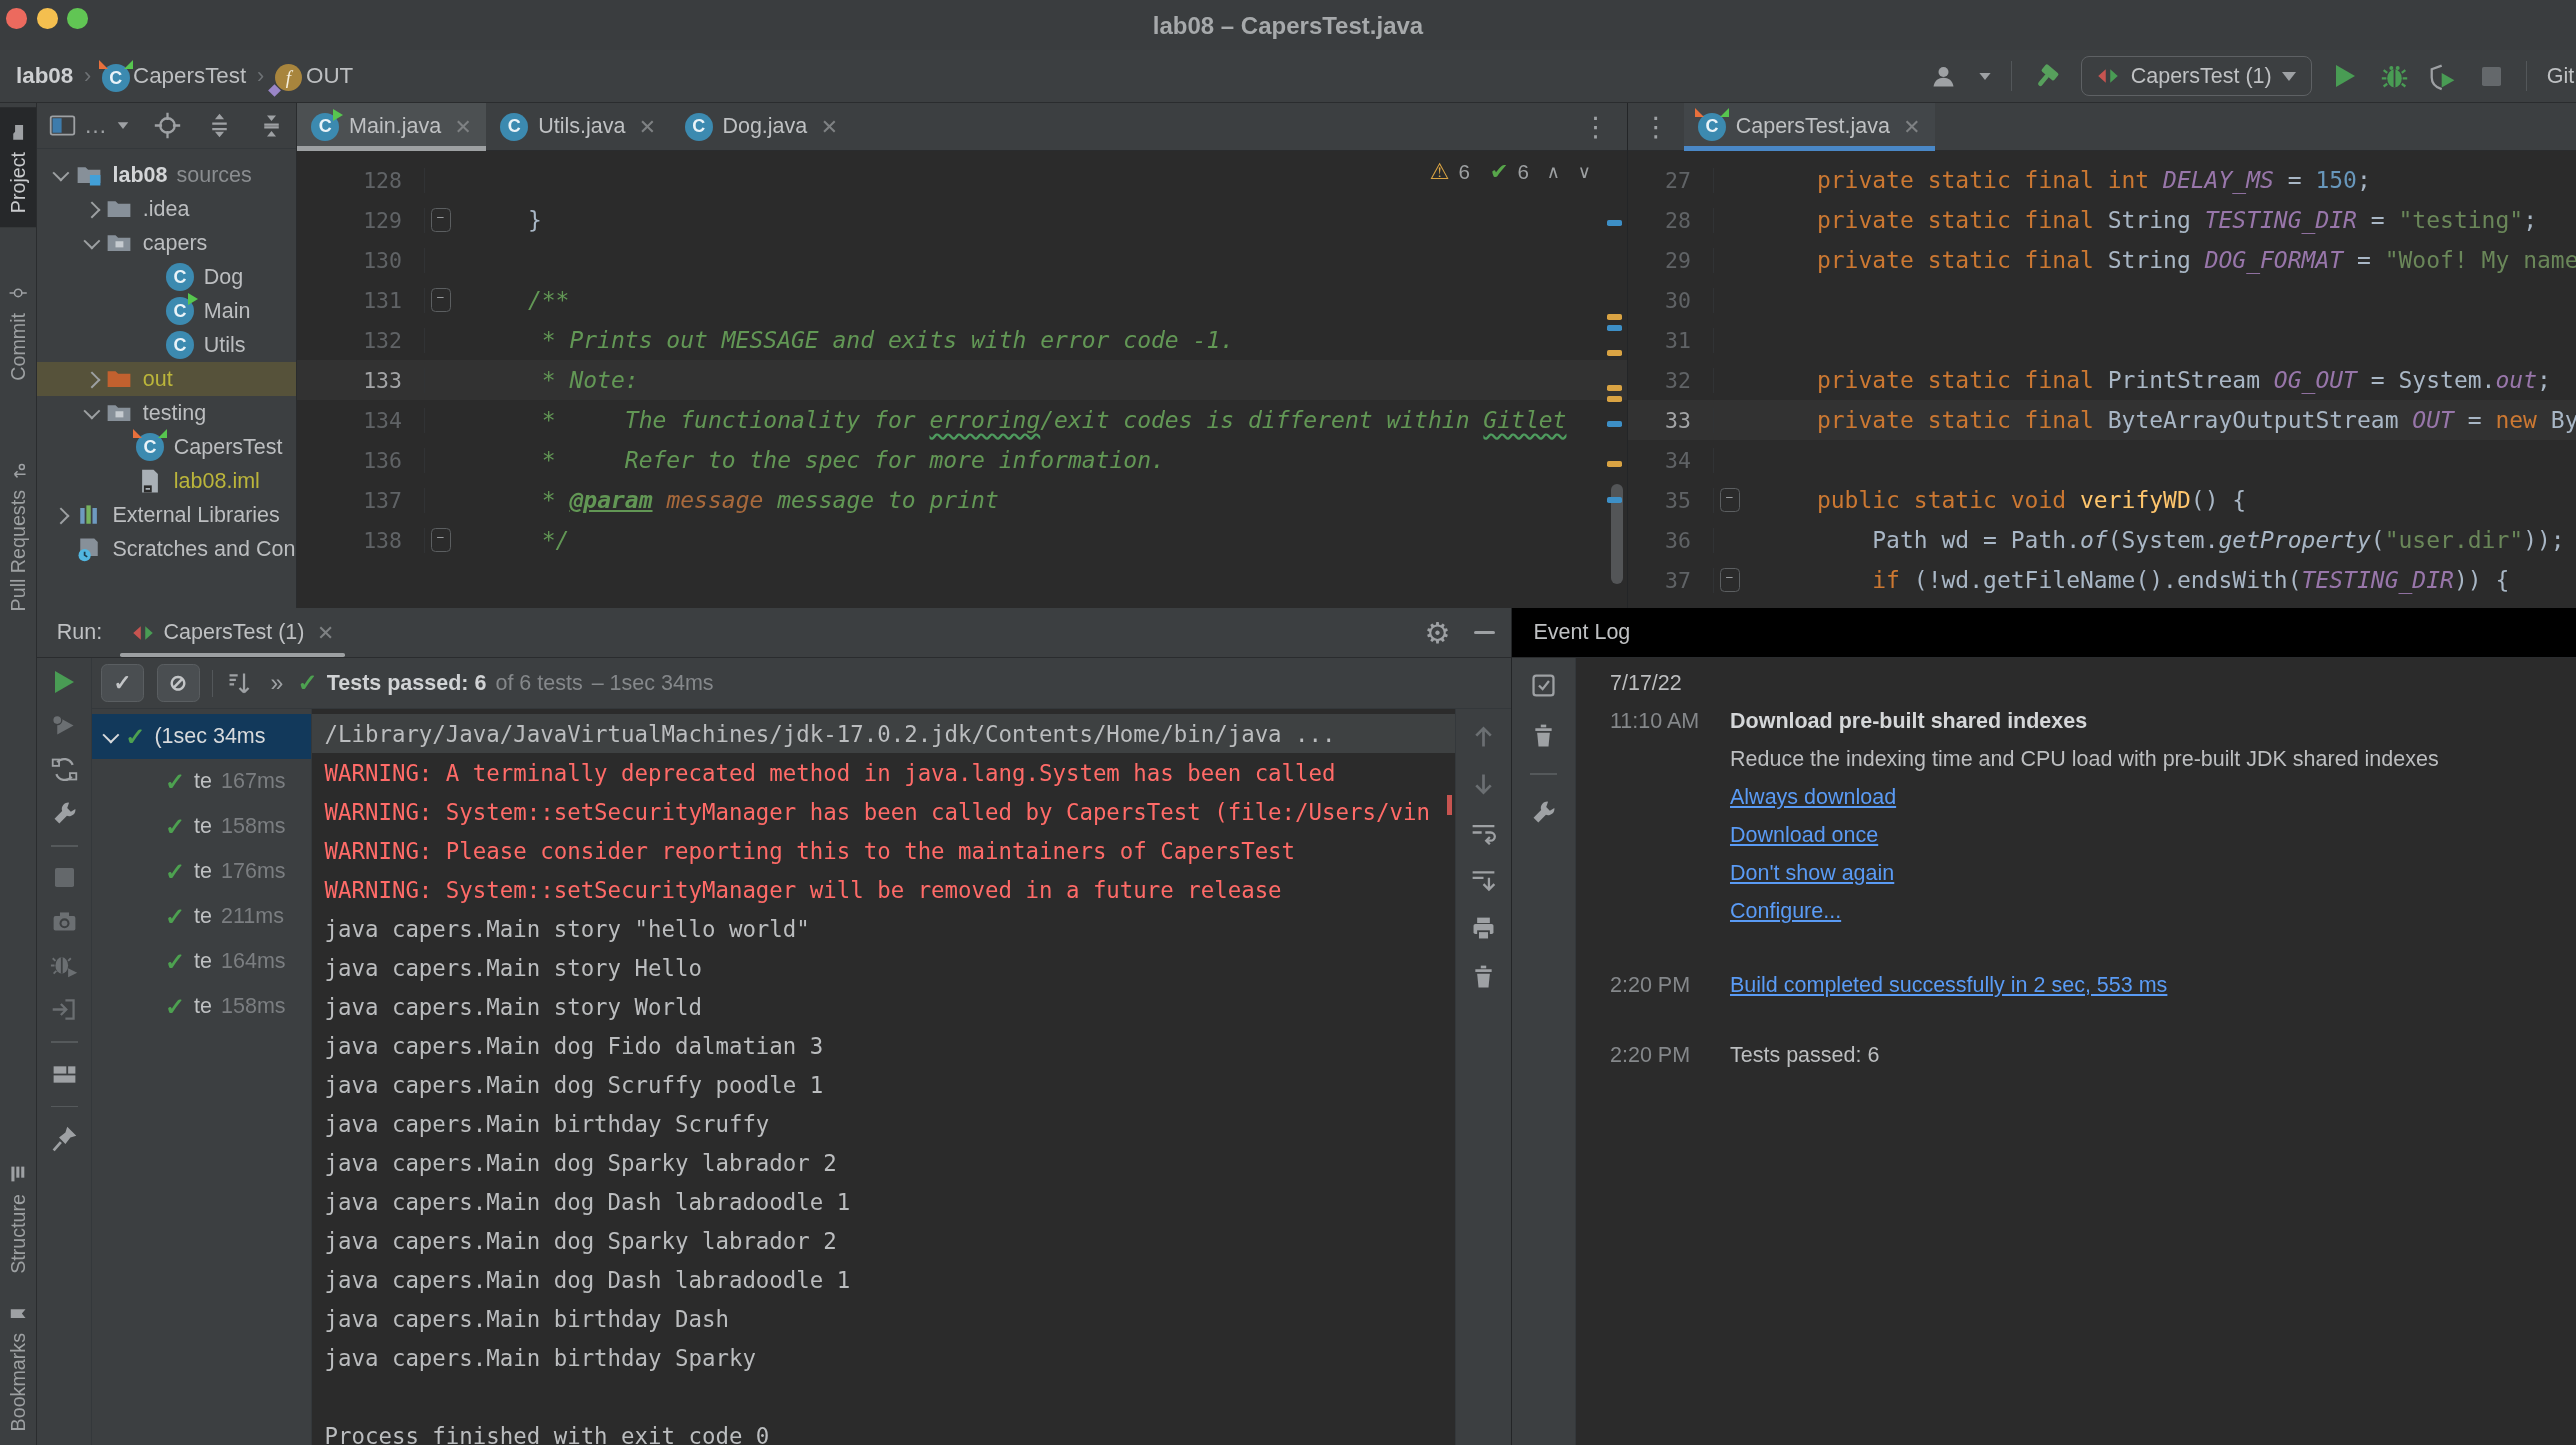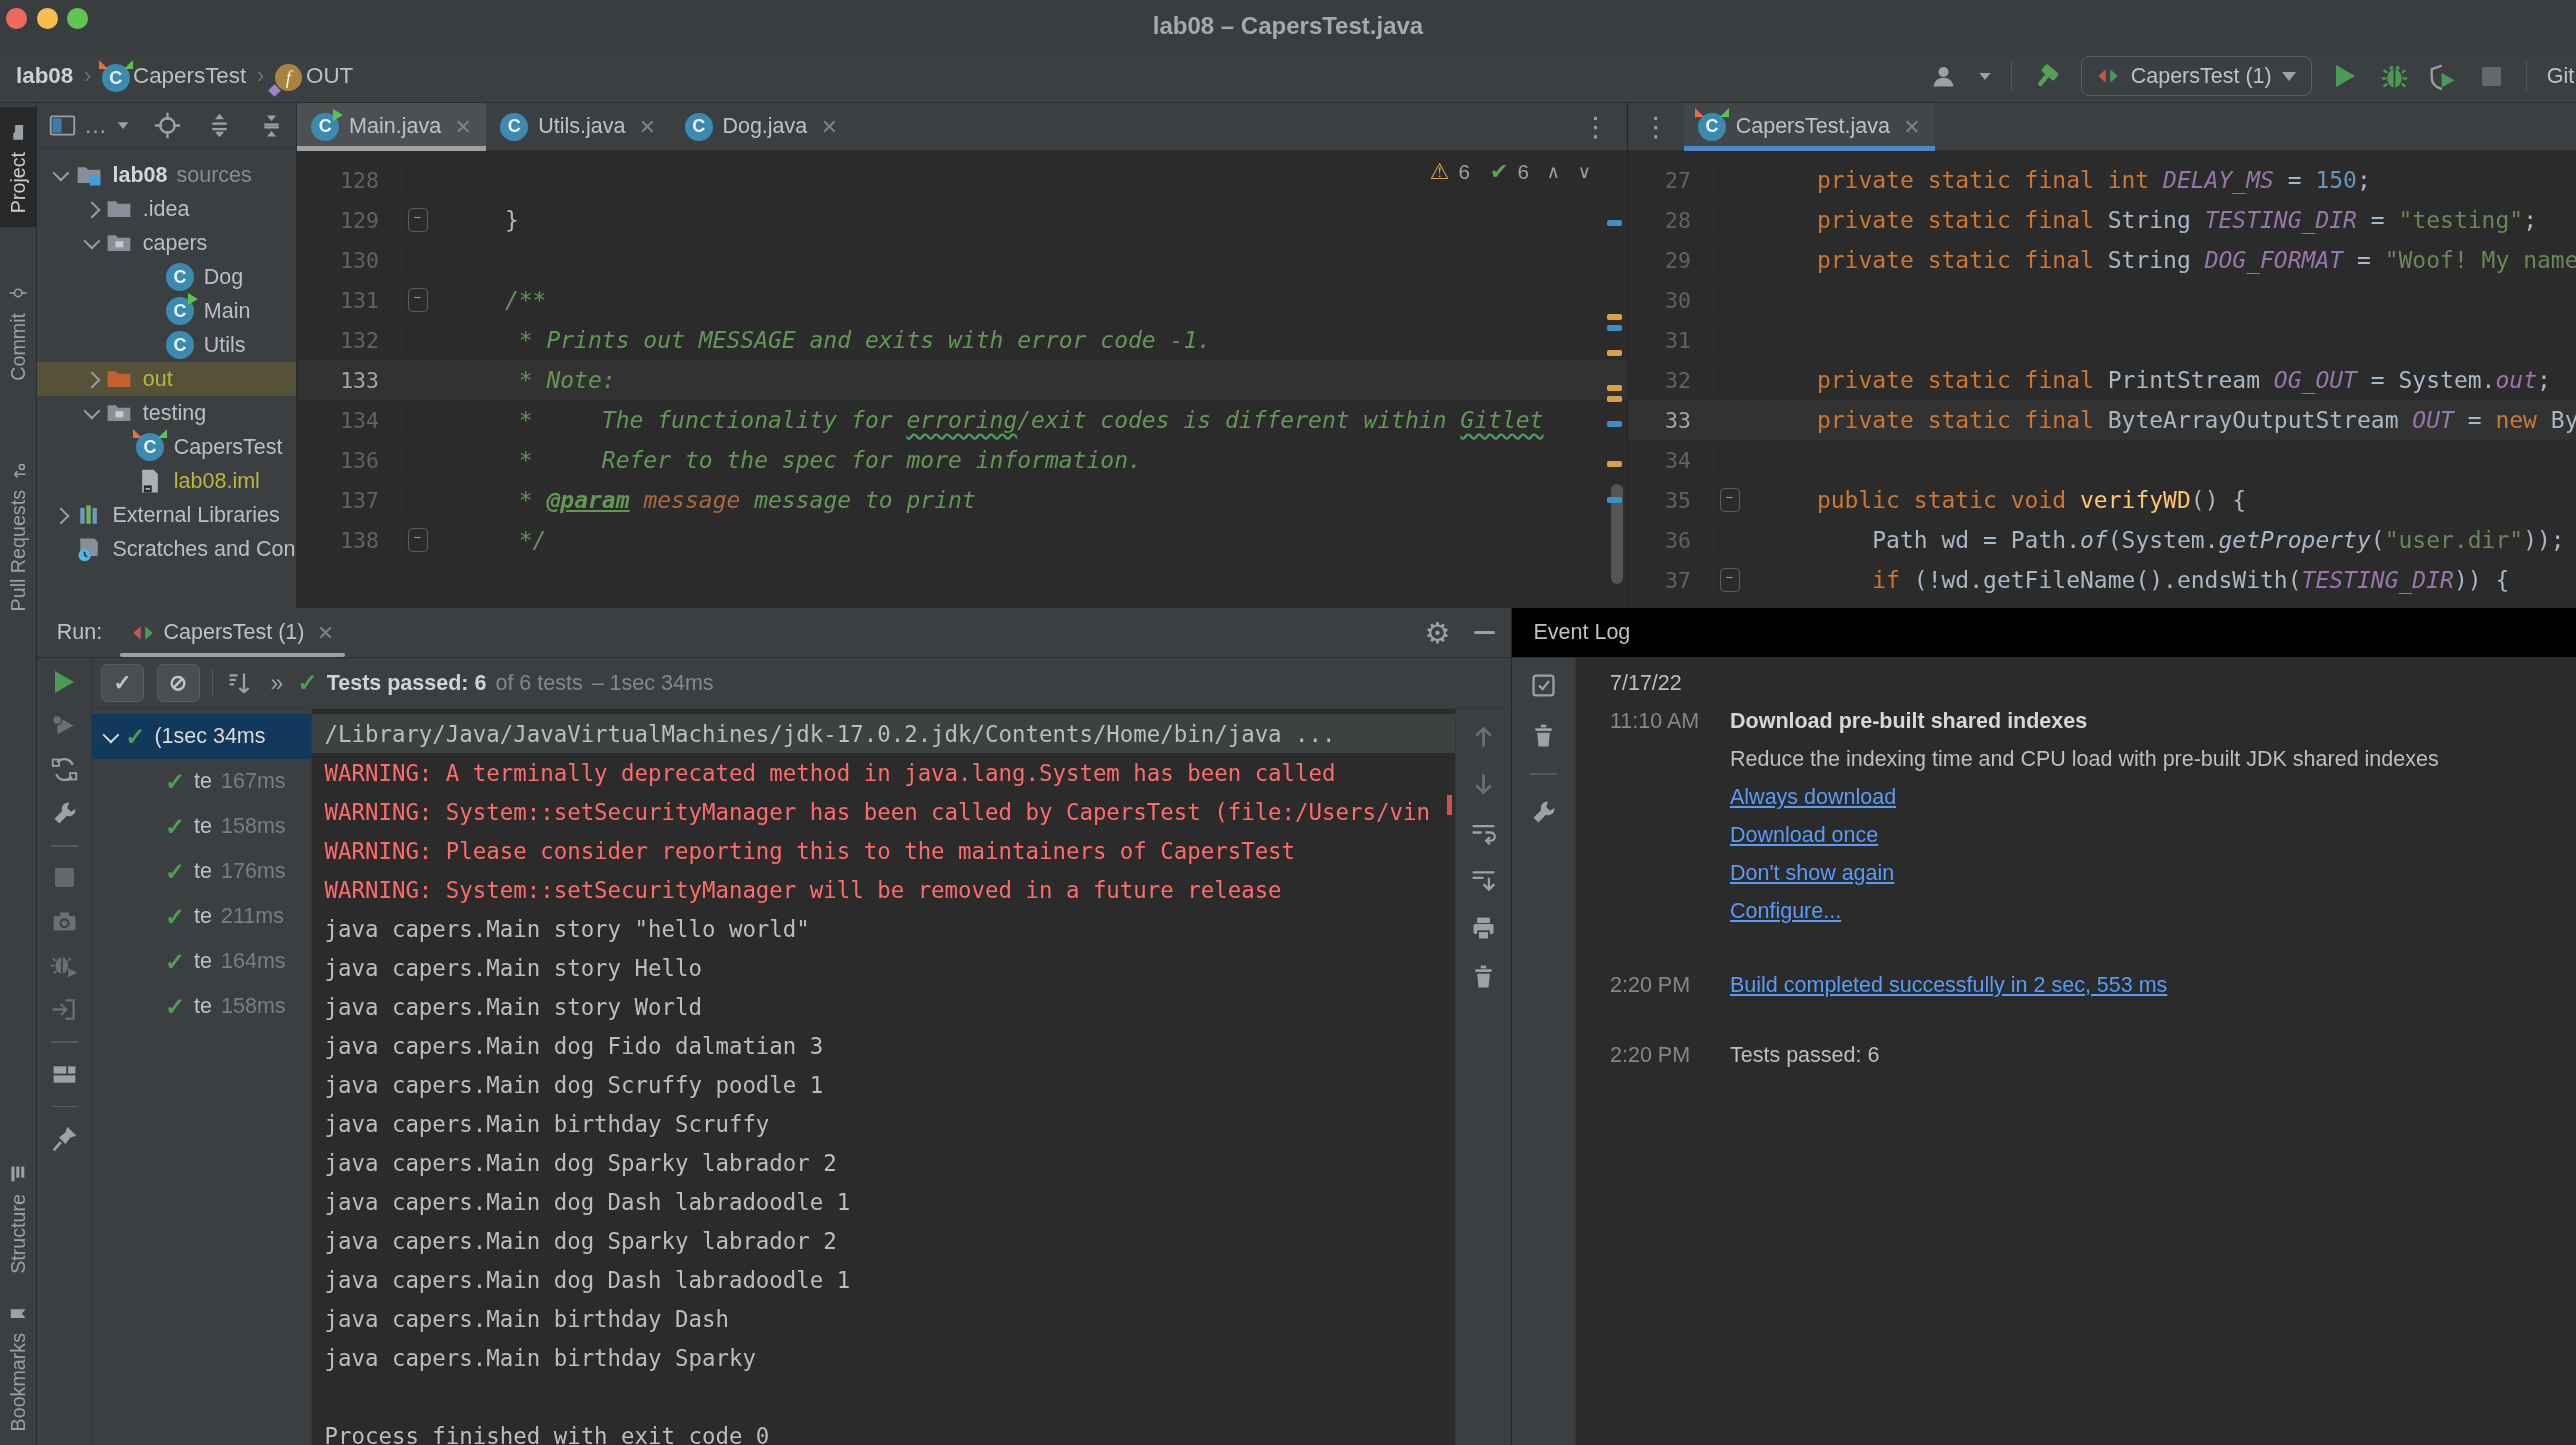--- a/index.html
+++ b/index.html
@@ -73,21 +73,21 @@
   .tab.active-blue::after{content:"";position:absolute;left:0;right:0;bottom:-0.9px;height:5.4px;background:#4A88C7;}
   .tabx{color:#7E8183;font-size:20.6px;margin-left:3.6px;}
   .tab-dots{margin-left:auto;align-self:center;color:#9EA1A4;font-size:27px;padding:0 18px;}
   .tab-dots-left{align-self:center;color:#9EA1A4;font-size:27px;padding:0 14.3px;}
   .edbody{flex:1;position:relative;overflow:hidden;}
   .lines{position:absolute;inset:0;padding-top:9px;}
   .ln{height:40px;display:flex;align-items:center;}
   .ln.cur{background:#323232;}
   .gut{flex:none;text-align:right;color:#606366;font-family:"DejaVu Sans Mono",monospace;font-size:21.5px;padding-right:21.5px;}
   .ln.cur .gut{color:#A4A5A7;}
-  .ed.left .gut{width:82px;border-right:0.9px solid #313335;}
+  .ed.left .gut{width:82px;border-right:0.9px solid #313335;padding-left:23px;}
   .ed.right .gut{width:63px;border-right:0.9px solid #313335;}
   .foldcol{width:32px;flex:none;display:flex;justify-content:center;}
   .fm{width:18px;height:21.5px;border:1.8px solid #5B5E60;border-radius:4.5px;background:#2b2b2b;color:#9DA0A2;font-size:13.4px;line-height:18px;text-align:center;}
   .code{font-family:"DejaVu Sans Mono",monospace;font-size:23px;white-space:pre;margin:16px;}
   .sg-kw{color:#CC7832;}
   .sg-pl{color:#A9B7C6;}
   .sg-str{color:#6A8759;}
   .sg-num{color:#6897BB;}
   .sg-cmt{color:#629755;font-style:italic;}
   .sg-cmtw{color:#629755;font-style:italic;text-decoration:underline wavy #4E9B5E;text-underline-offset:5.4px;text-align:center;}

